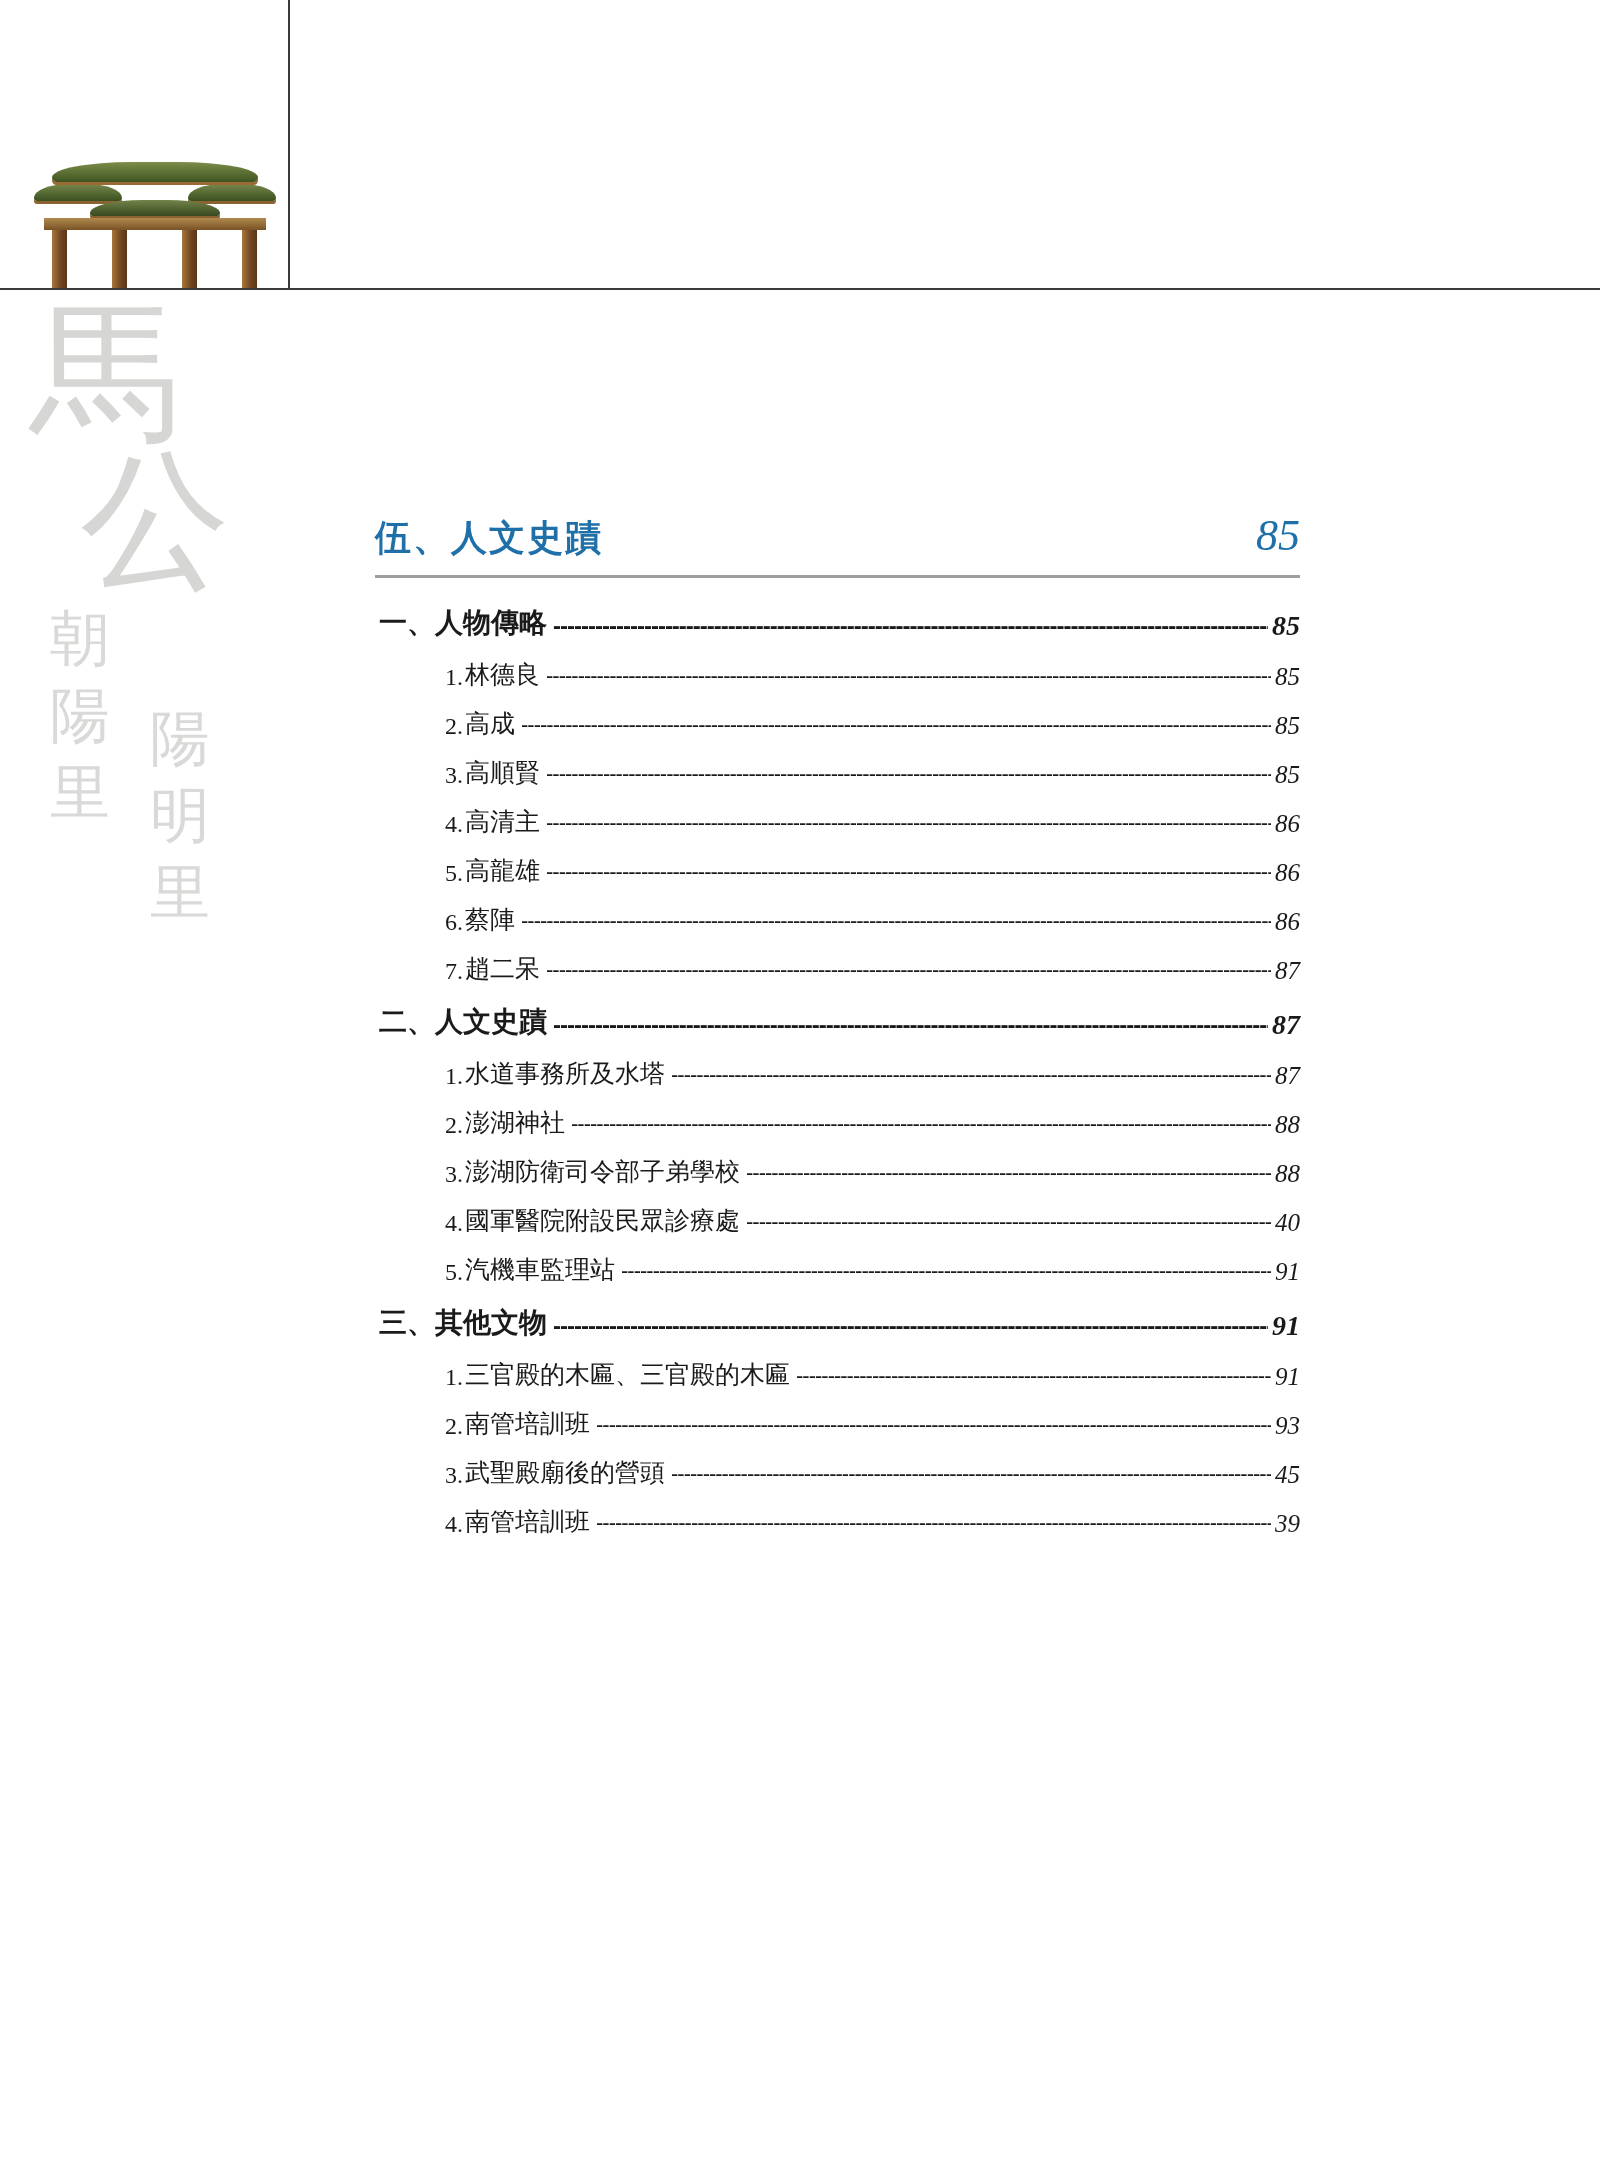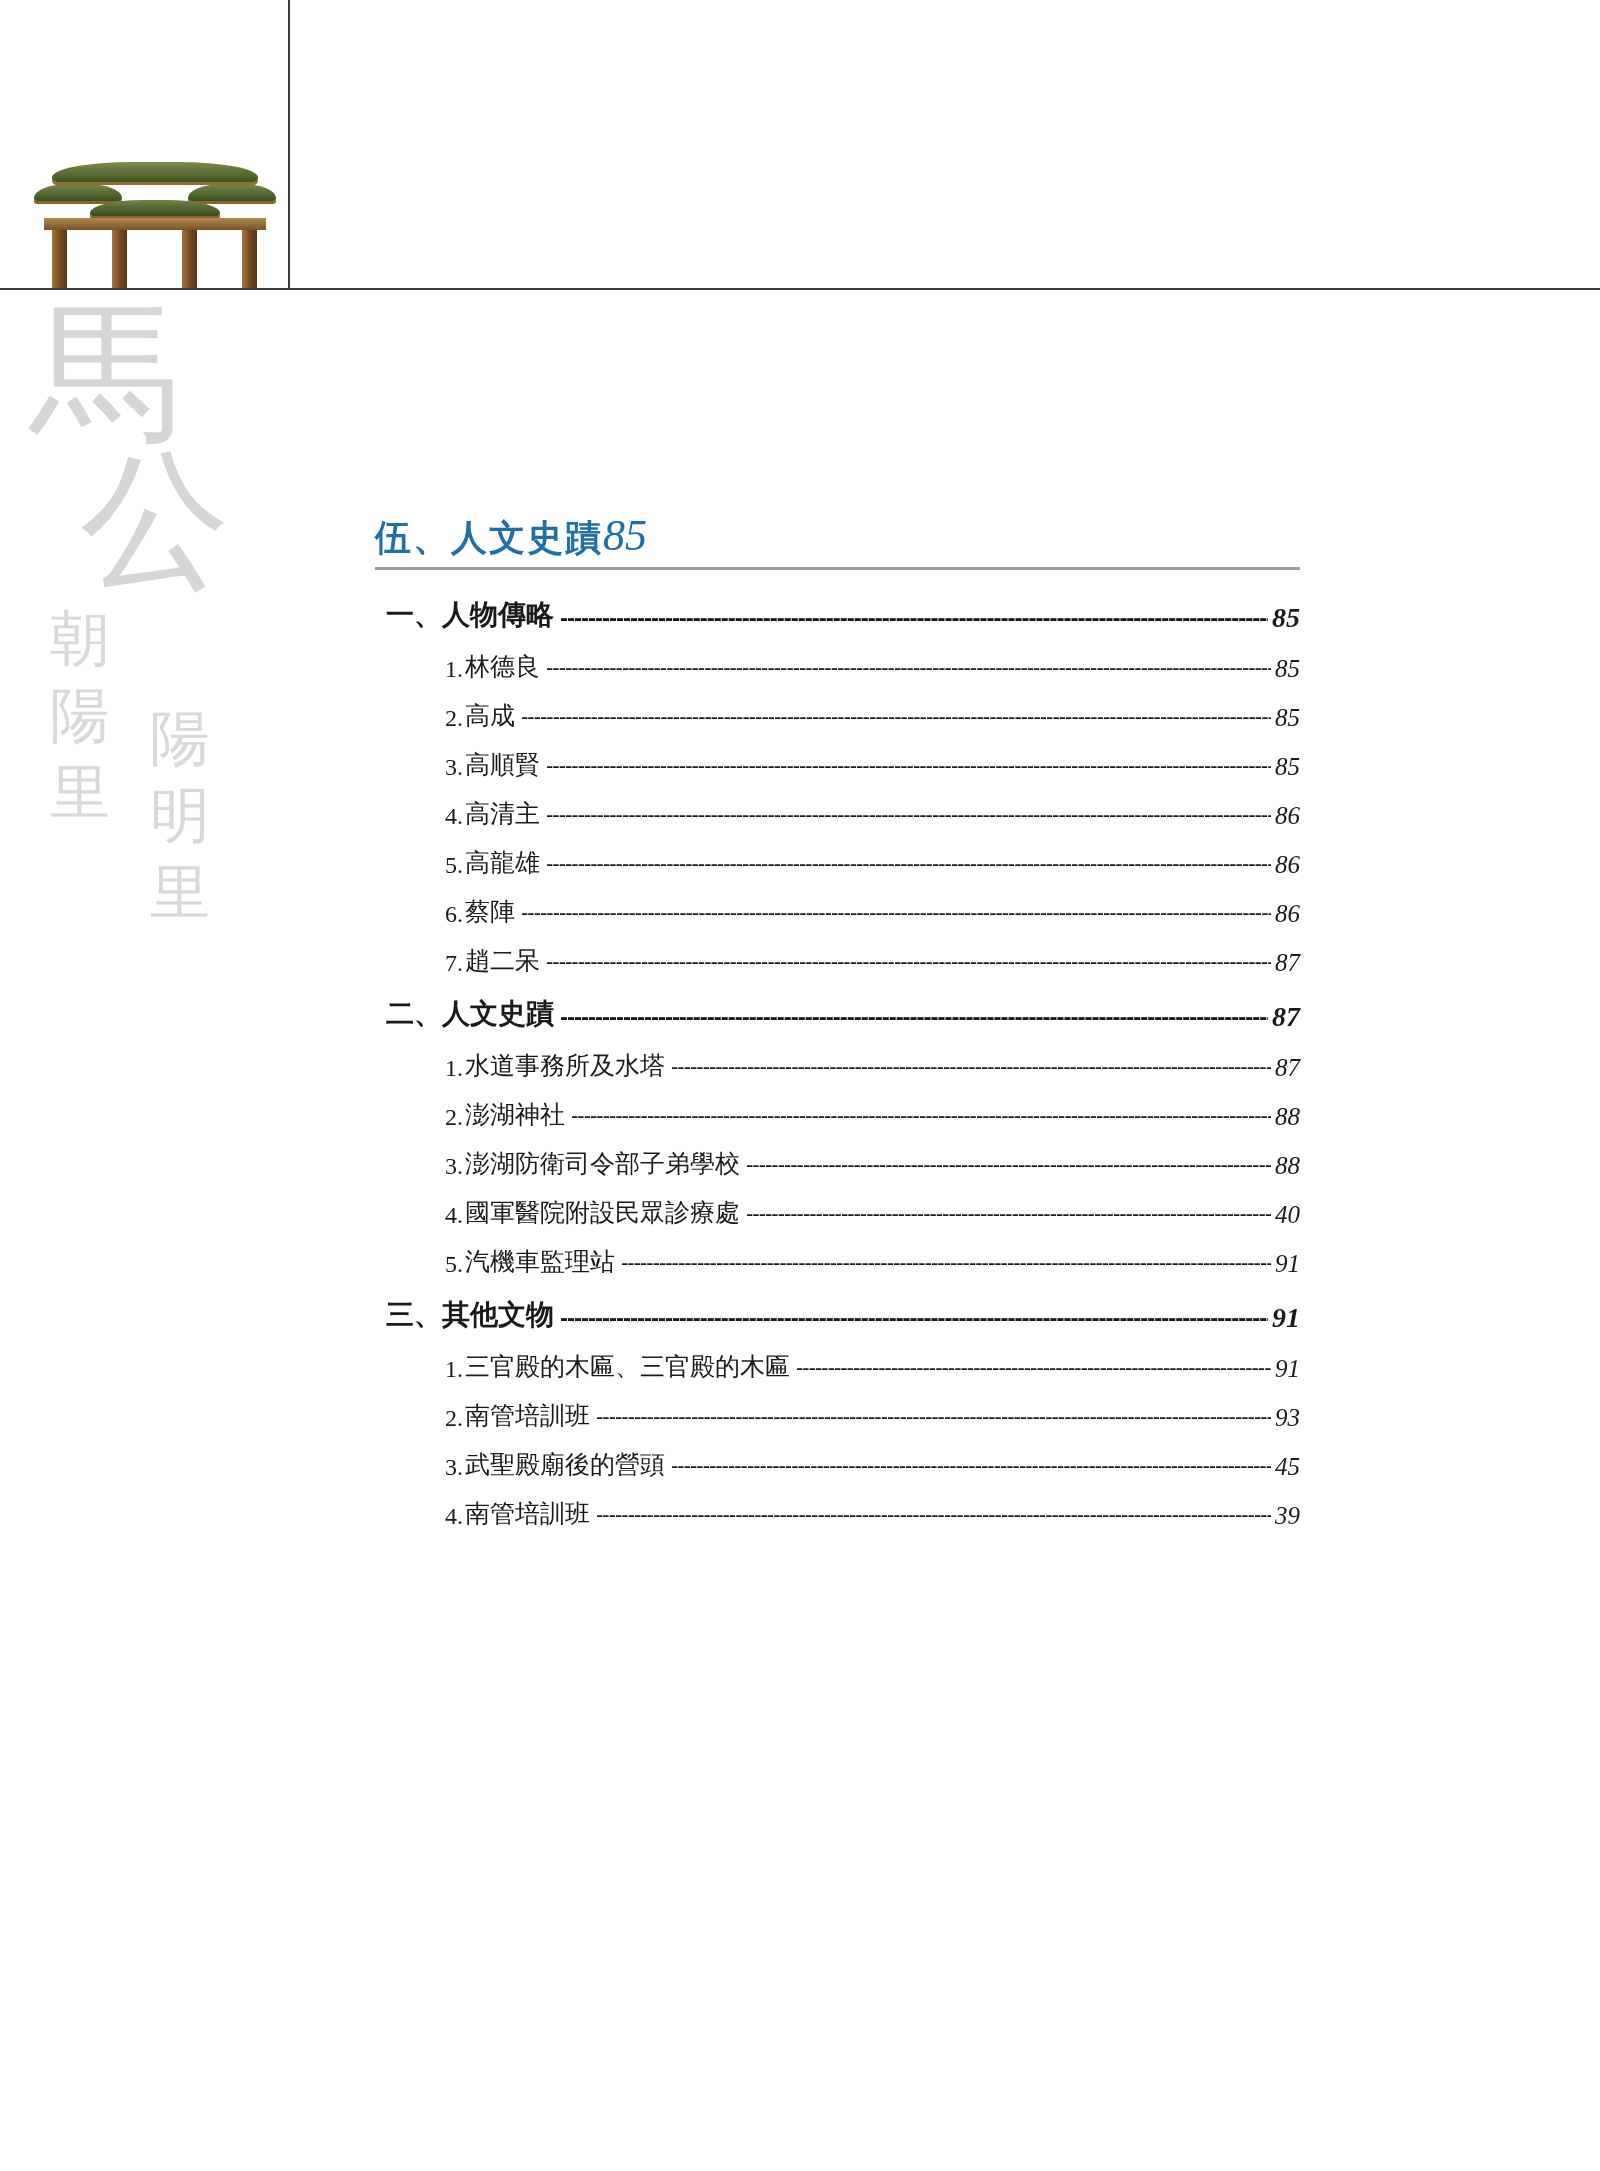--- a/index.html
+++ b/index.html
@@ -132,22 +132,23 @@
   
   .toc {
     position: absolute;
     left: 375px;
     top: 510px;
     width: 925px;
   }
   .toc-head {
     display: flex;
     align-items: baseline;
+    justify-content: space-between;
     border-bottom: 3px solid #9e9e9e;
-    padding-bottom: 4px;
+    padding-bottom: 12px;
   }
   .toc-head-title {
     font-family: "DejaVu Serif", serif;
     font-size: 36px;
     font-weight: bold;
     color: #1f6fa8;
     letter-spacing: 2px;
   }
   .toc-head-page {
     font-family: "Liberation Serif", serif;
@@ -157,21 +158,21 @@
   }
 
   .toc-list { margin-top: 26px; }
 
   .lvl1, .lvl2 {
     display: flex;
     align-items: flex-end;
     color: #1a1a1a;
   }
   .lvl1 {
-    margin-left: 11px;
+    margin-left: 4px;
     margin-top: 18px;
     font-size: 28px;
     font-weight: bold;
     font-family: "DejaVu Serif", serif;
   }
   .lvl2 {
     margin-left: 70px;
     margin-top: 16px;
     font-size: 25px;
     font-family: "DejaVu Serif", serif;

